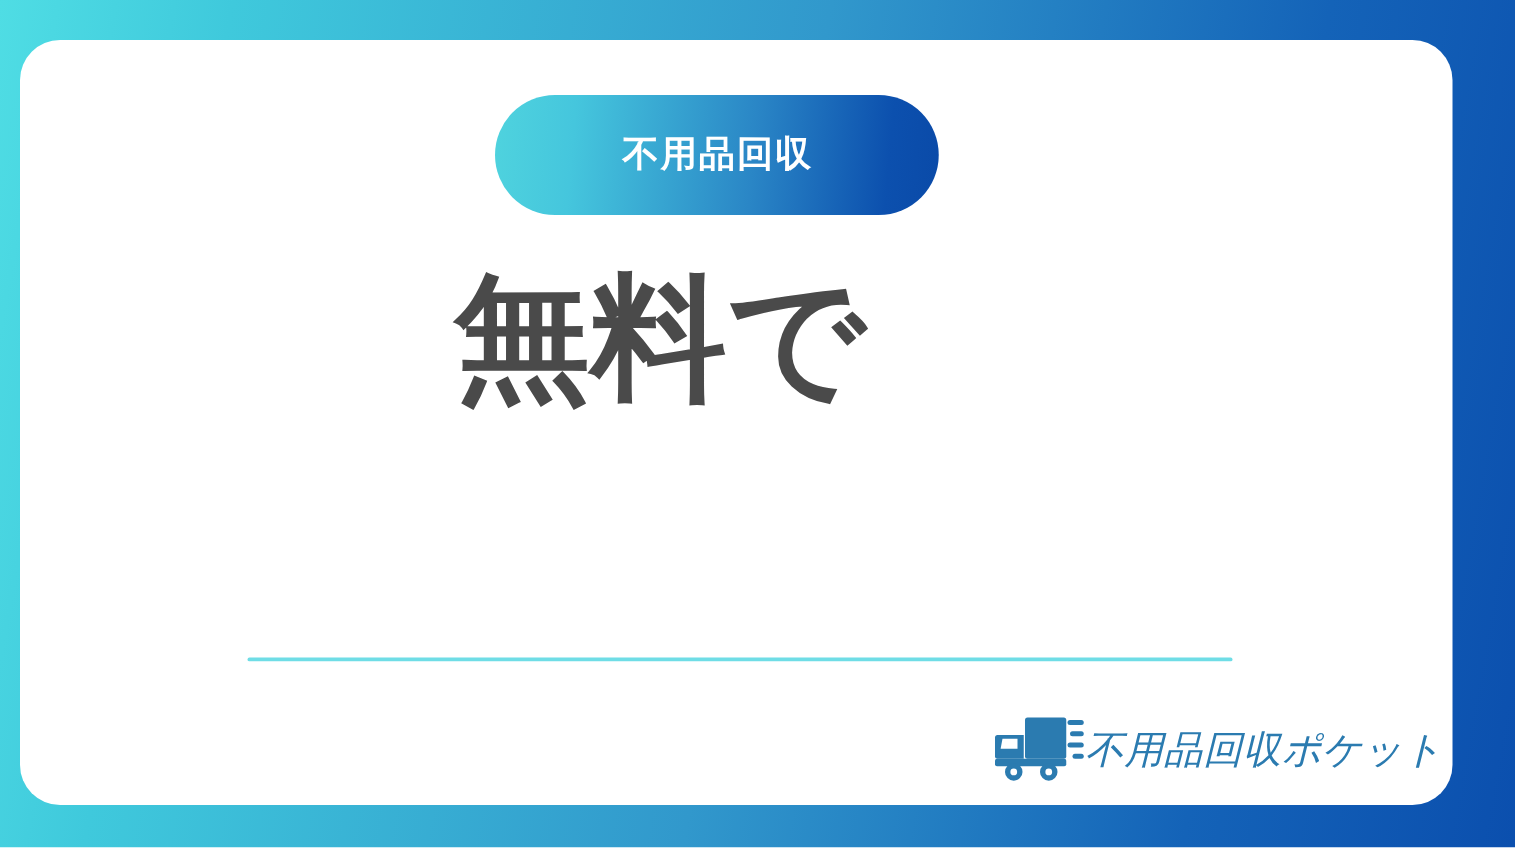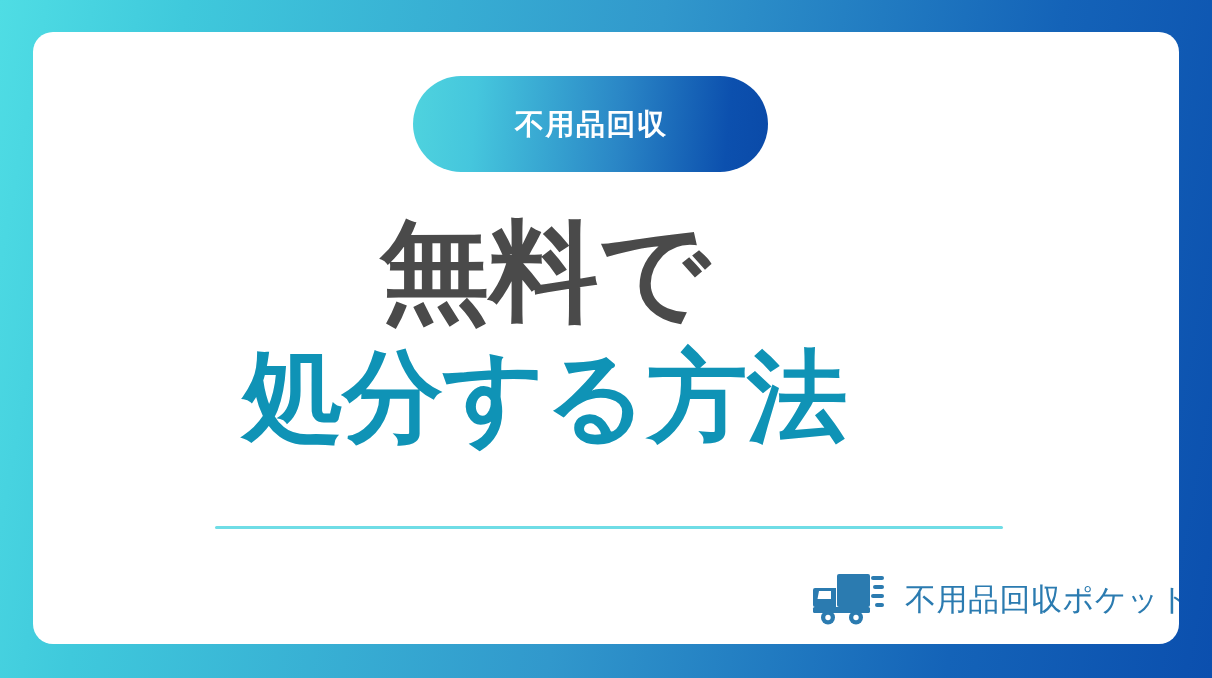--- a/index.html
+++ b/index.html
@@ -20,26 +20,26 @@
     position:relative;
     width:1212px;
     height:678px;
     background:linear-gradient(100deg,#4FDDE4 0%,#3FC9DC 14%,#3198CC 50%,#1463B8 80%,#0B4FAE 100%);
     overflow:hidden;
   }
 
   
   #card {
     position:absolute;
-    left:33px;
+    left:16px;
     top:32px;
     width:1146px;
     height:612px;
     background:#ffffff;
-    border-radius:20px;
+    border-radius:32px;
     overflow:hidden;
   }
 
   
   #badge {
     position:absolute;
     left:380px;                 
     top:44px;                   
     width:355px;
     height:96px;
@@ -100,21 +100,22 @@
     border-radius:2px;
   }
 
   
   #logo {
     position:absolute;
     left:778px;                 
     top:540px;                  
     display:flex;
     align-items:center;
-    gap:20px;
+    gap:0;
+    font-style:italic;
   }
 
   #logo-truck-icon { display:block; width:74px; height:54px; }
 
   #logo-text {
     color:#2B7BB0;
     font-size:31px;
     font-weight:normal;
     letter-spacing:0.5px;
     line-height:1;
@@ -127,21 +128,20 @@
 <div id="banner">
 
   <div id="card">
 
     <div id="badge">
       <span id="badge-label">不用品回収</span>
     </div>
 
     <div id="headline">
       <span class="head-line" id="head-line-1">無料で</span>
-      <span class="head-line" id="head-line-2">処分する方法</span>
     </div>
 
     <div id="divider"></div>
 
     <div id="logo">
 
       <svg id="logo-truck-icon" viewBox="0 0 74 54" xmlns="http://www.w3.org/2000/svg">
 
         <rect x="26" y="2" width="33" height="33" rx="2" fill="#2B7BB0"></rect>
 

